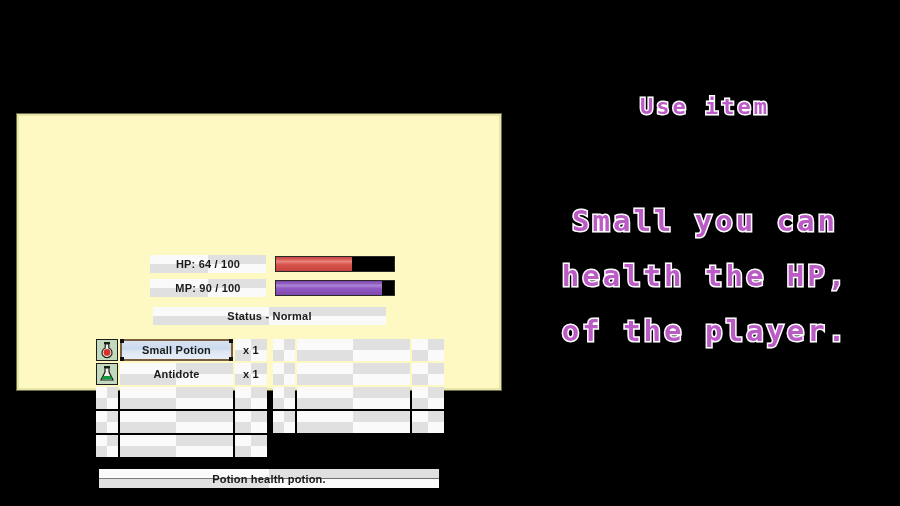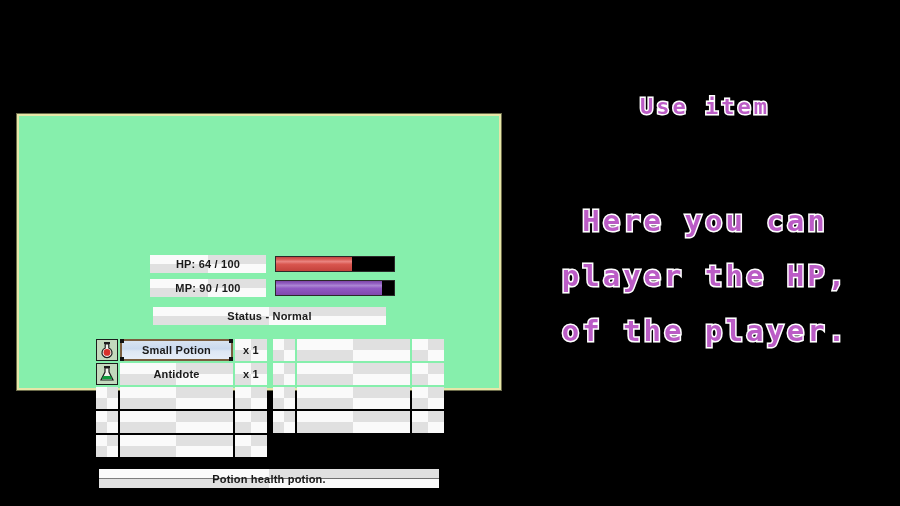--- a/index.html
+++ b/index.html
@@ -16,21 +16,21 @@
   }
 
   
   #menu-panel {
     position: absolute;
     left: 17px;
     top: 114px;
     width: 484px;
     height: 276px;
     box-sizing: border-box;
-    background: #86efac;
+    background: #fef9c3;
     border: 2px solid #e6e6a8;
     outline: 1px solid #6b6b4a;
     outline-offset: 0px;
   }
   #menu-inner {
     position: absolute;
     inset: 0;
     padding: 0;
   }
 
@@ -330,14 +330,14 @@
       </div>
 
     <div class="field" id="description-field">
       <span>Potion health potion.</span>
     </div>
   </div>
 </div>
 
 <div id="caption-panel">
   <div class="pixel-text" id="caption-title">Use item</div>
-  <div class="pixel-text" id="caption-body"><div>Here you can</div><div>player the HP,</div><div>of the player.</div></div>
+  <div class="pixel-text" id="caption-body"><div>Small you can</div><div>health the HP,</div><div>of the player.</div></div>
 </div>
 
 </body></html>

